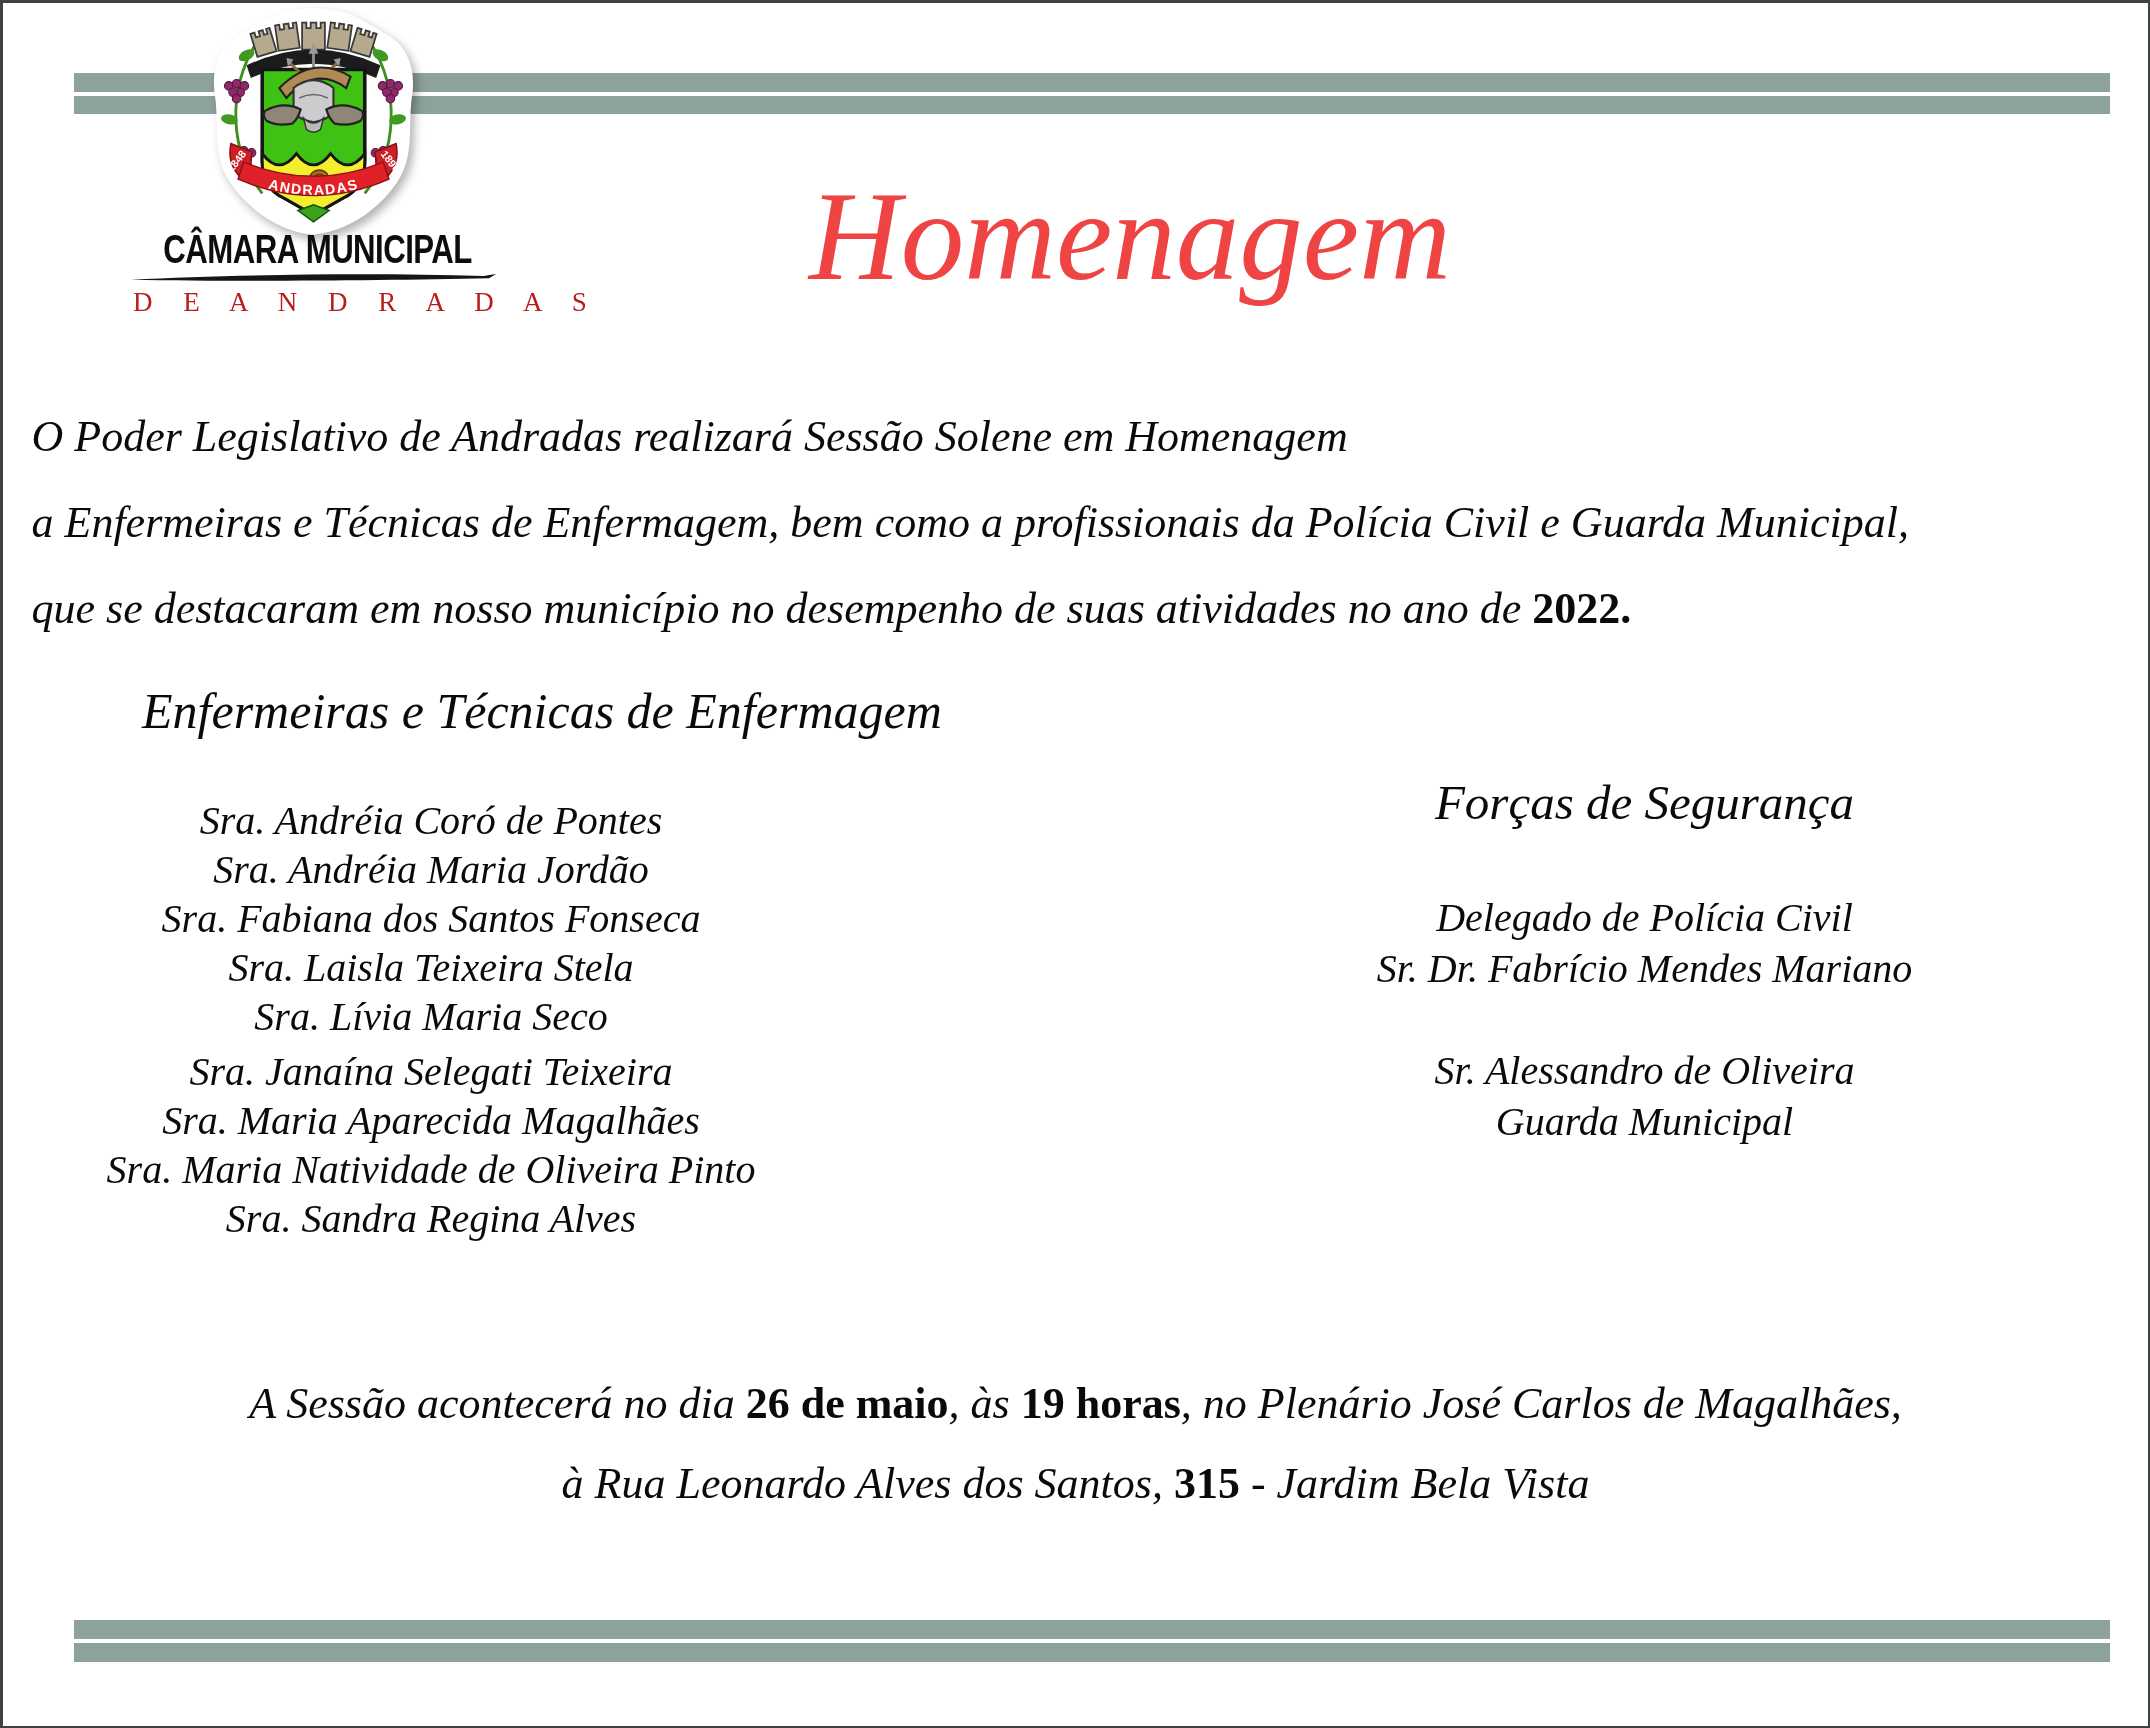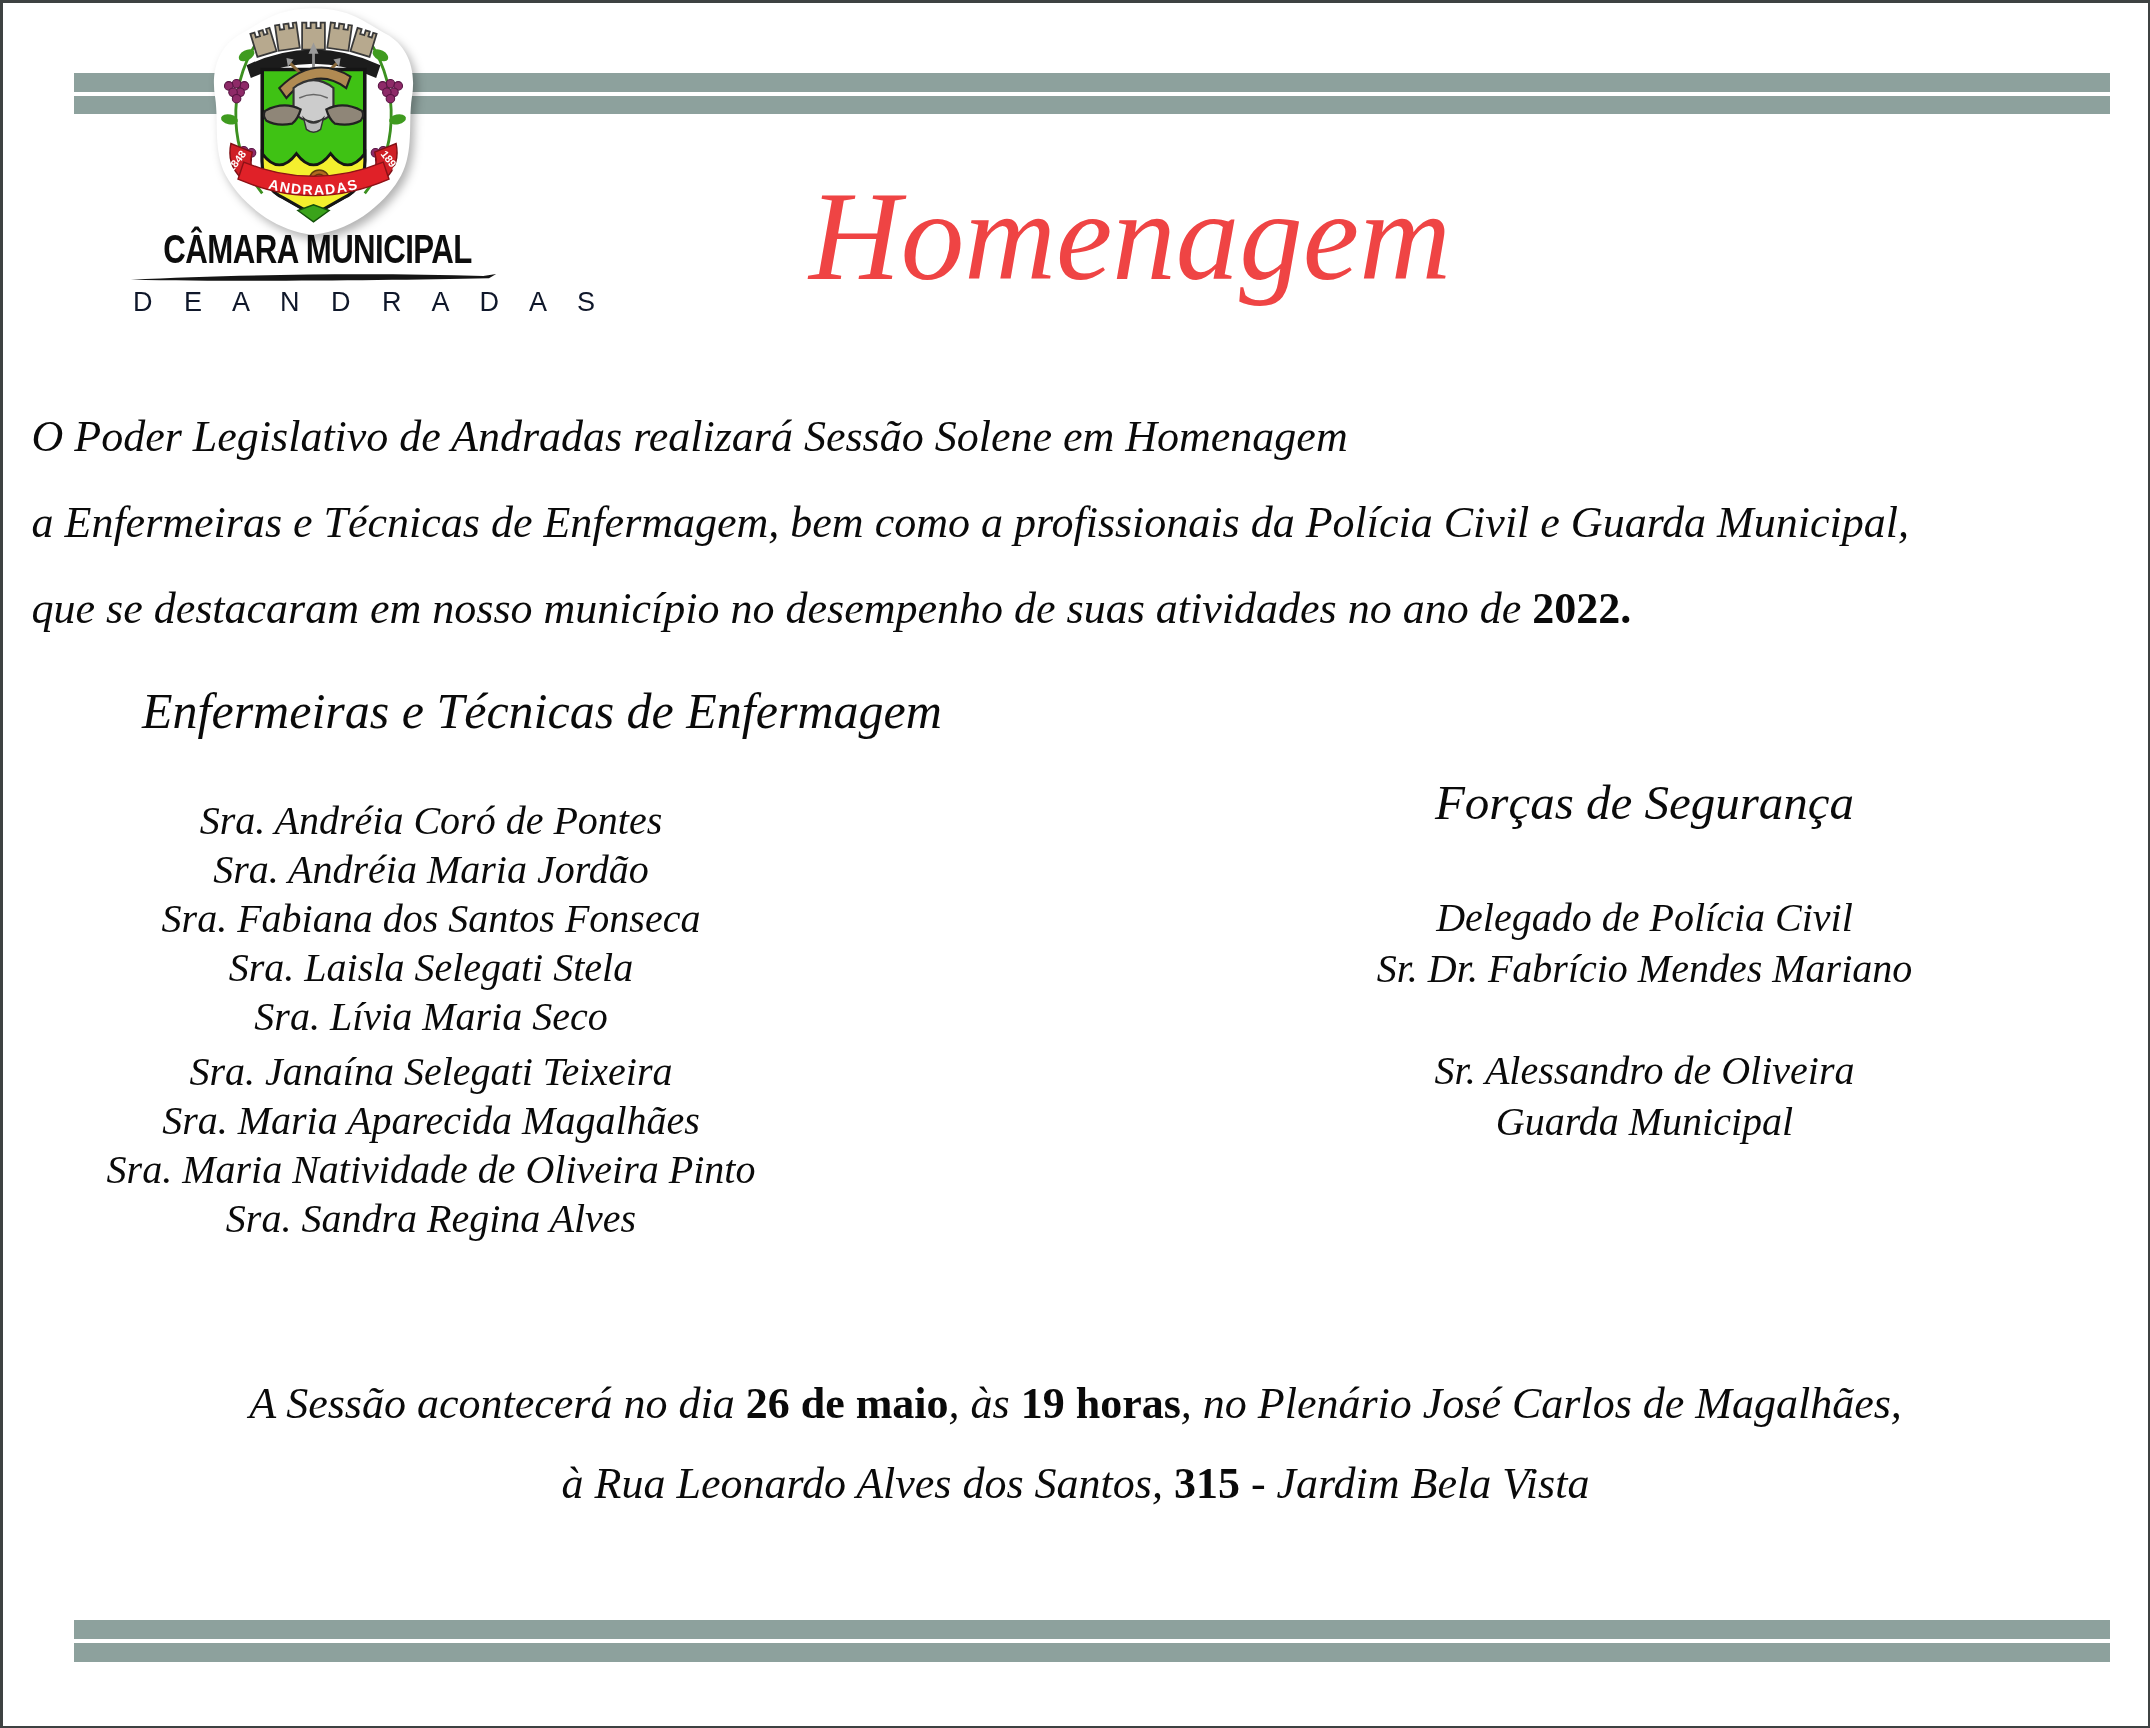--- a/index.html
+++ b/index.html
@@ -22,22 +22,22 @@
   .logo{position:absolute;left:118px;top:1.4px;width:385px;text-align:center;z-index:2;}
   .crest{display:block;margin:0 auto;filter:drop-shadow(4.3px 5.7px 5px rgba(0,0,0,.30));}
   .org-name{
     font-family:"Liberation Sans","DejaVu Sans",sans-serif;
     font-weight:bold;font-size:40px;line-height:43px;color:#0d0d0d;
     transform:scaleX(.78);transform-origin:50% 50%;
     white-space:nowrap;margin-top:-11.4px;letter-spacing:-0.7px;
   }
   .swoosh{display:block;margin:0 auto;}
   .org-sub{
-    font-family:Liberation Sans, sans-serif;
-    font-size:27px;color:#0f172a;letter-spacing:12px;padding-left:12px;
+    font-family:Liberation Serif, serif;
+    font-size:27px;color:#b91c1c;letter-spacing:12px;padding-left:12px;
     white-space:nowrap;margin-top:2.9px;
   }
 
   .page-title{
     position:absolute;top:170px;left:1127px;transform:translateX(-50%);
     font-style:italic;font-size:127px;line-height:1;
     white-space:nowrap;z-index:2;color:#ef4444;
   }
 
   .intro{
@@ -205,21 +205,21 @@
     <div><span>a Enfermeiras e Técnicas de Enfermagem, bem como a profissionais da Polícia Civil e Guarda Municipal,</span></div>
     <div><span>que se destacaram em nosso município no desempenho de suas atividades no ano de </span><span class="upright">2022.</span></div>
   </div>
 
   <div class="nurses-heading">Enfermeiras e Técnicas de Enfermagem</div>
 
   <div class="nurses-list">
     <div class="name">Sra. Andréia Coró de Pontes</div>
     <div class="name">Sra. Andréia Maria Jordão</div>
     <div class="name">Sra. Fabiana dos Santos Fonseca</div>
-    <div class="name">Sra. Laisla Selegati Stela</div>
+    <div class="name">Sra. Laisla Teixeira Stela</div>
     <div class="name">Sra. Lívia Maria Seco</div>
     <div class="name gap">Sra. Janaína Selegati Teixeira</div>
     <div class="name">Sra. Maria Aparecida Magalhães</div>
     <div class="name">Sra. Maria Natividade de Oliveira Pinto</div>
     <div class="name">Sra. Sandra Regina Alves</div>
   </div>
 
   <div class="security">
     <div class="security-heading">Forças de Segurança</div>
     <div class="honoree">

